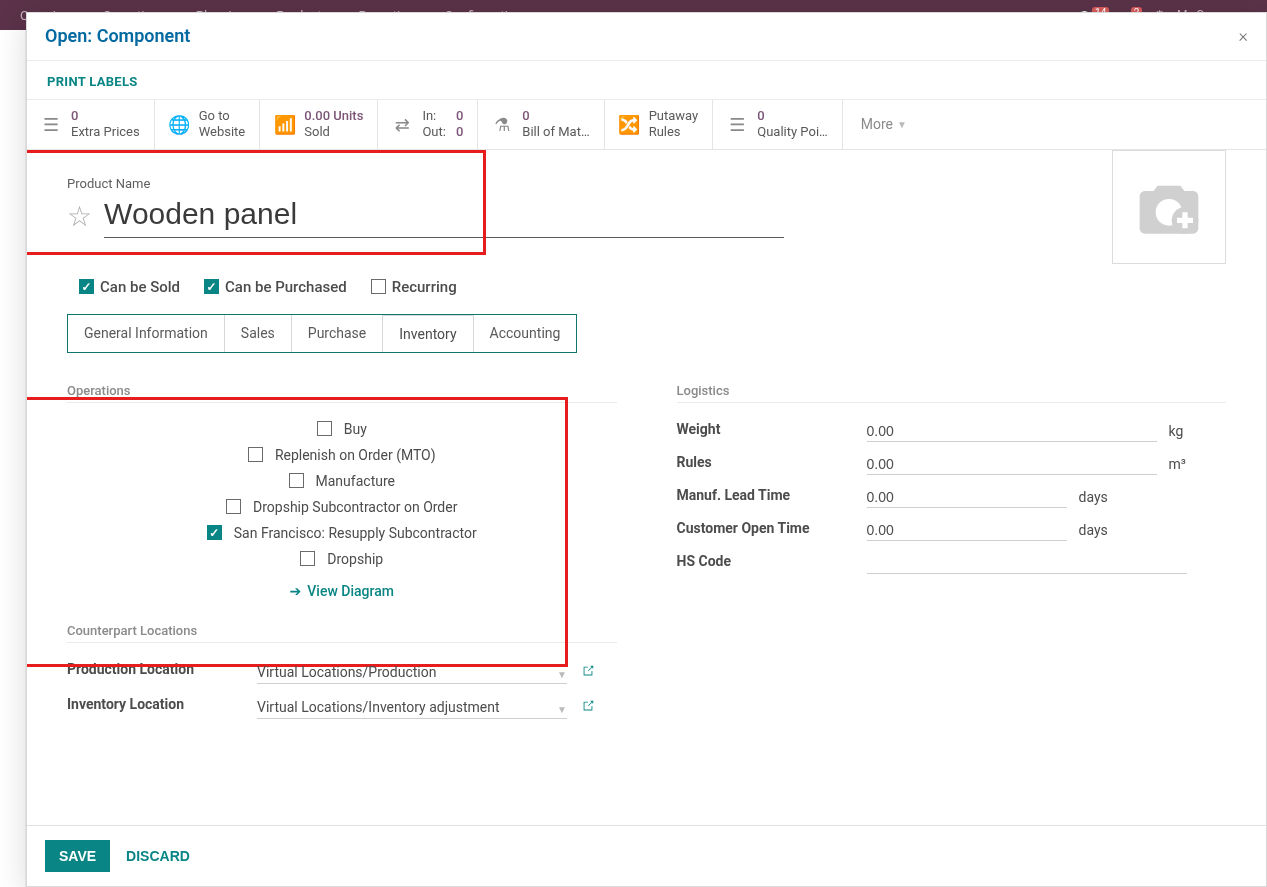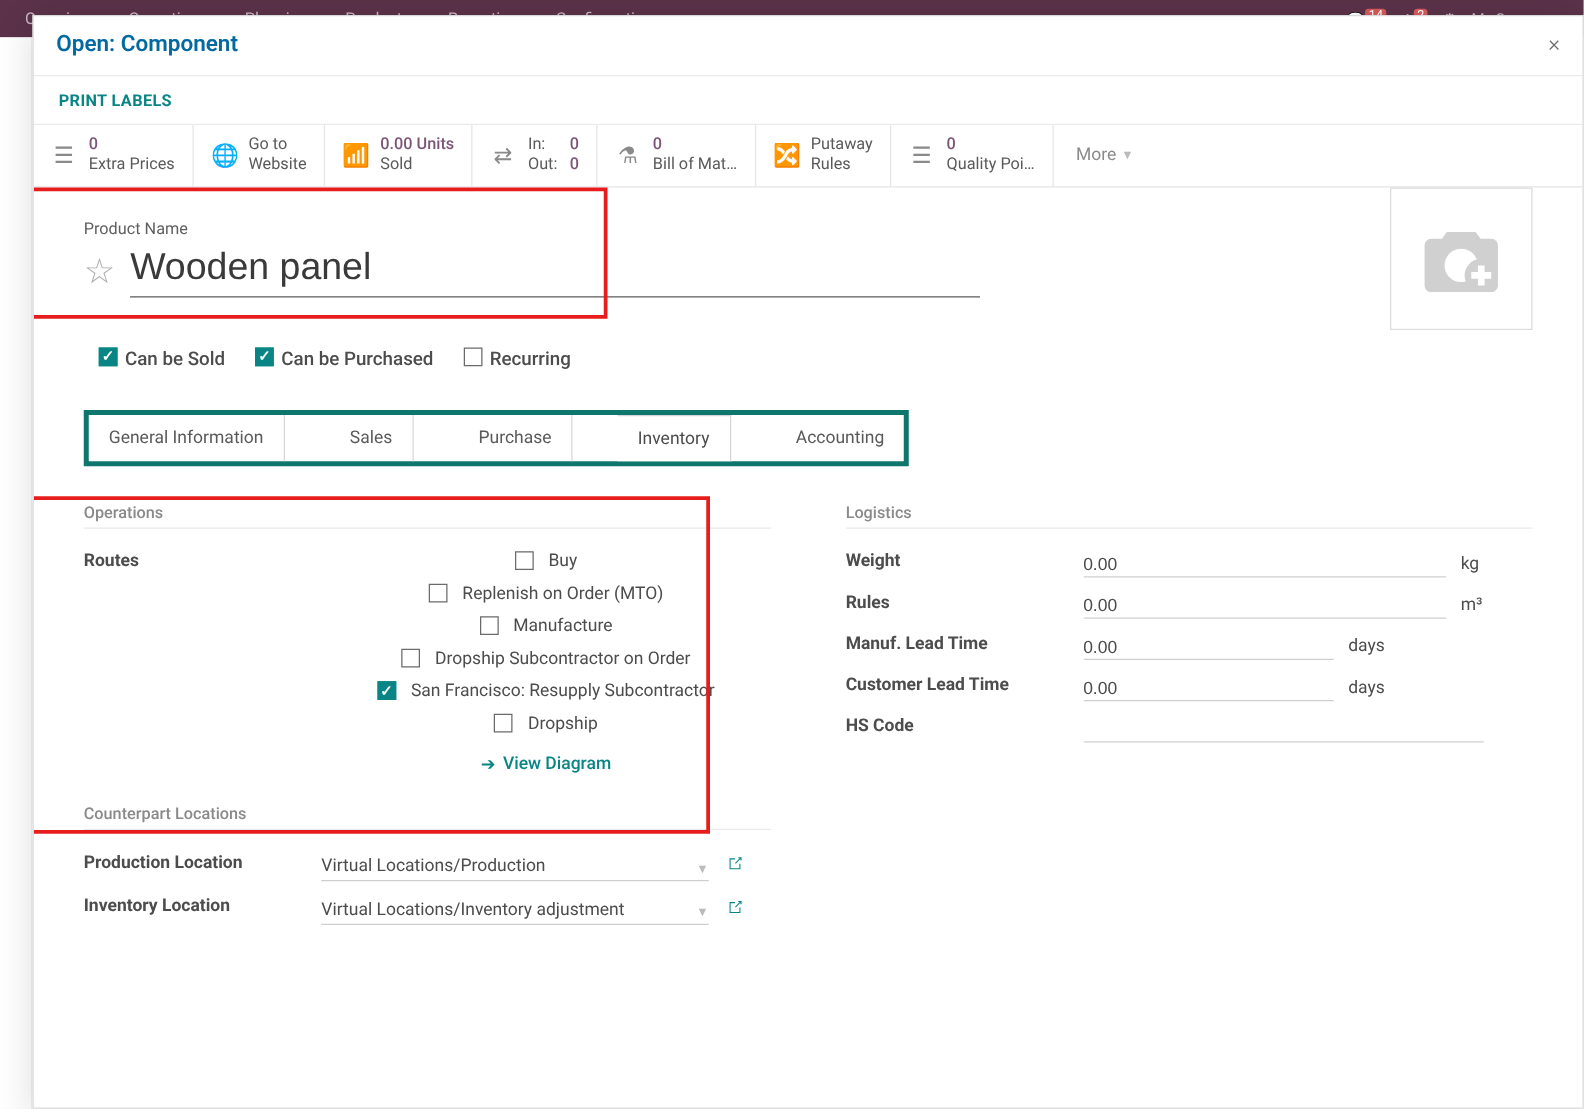--- a/index.html
+++ b/index.html
@@ -125,36 +125,35 @@
   display: flex;
   align-items: center;
   justify-content: center;
 }
 .check-row {
   display: flex;
   gap: 24px;
   margin-top: 40px;
   padding-left: 12px;
 }
-.chk-wrap { display: flex; gap: 6px; font-size: 15px; font-weight:500; color: #4c4c4c;}
+.chk-wrap { display: flex; align-items: center; gap: 6px; font-size: 15px; font-weight:500; color: #4c4c4c;}
 .chk {
   width: 15px; height: 15px;
   border: 1px solid #6a6a6a;
   display: inline-flex; align-items:center; justify-content:center;
   font-size: 12px;
   color: #fff;
 }
 .chk.checked { background: #0a8585; border-color: #0a8585; }
 .chk.checked::after { content: "✓"; font-weight:bold; }
 .tabs {
-  border: 4px solid #0f766e;
-  display: flex;
-  margin-top: 32px;
+  border: 1px solid #0f766e;
+  display: flex;
+  margin-top: 18px;
   width: fit-content;
-  gap: 36px;
 }
 .tab {
   padding: 10px 16px;
   font-size: 14px;
   color: #5a5a5a;
   cursor: pointer;
   border-right: 1px solid #d7d7d7;
 }
 .tab:last-child { border-right: none; }
 .tab.active { background: #fff; border-top: 1px solid #d7d7d7; color: #4c4c4c; position:relative;}
@@ -338,21 +337,20 @@
         <div class="tab">Sales</div>
         <div class="tab">Purchase</div>
         <div class="tab active">Inventory</div>
         <div class="tab">Accounting</div>
       </div>
 
       <div class="tab-content">
         <div class="col">
           <div class="section-title">Operations</div>
           <div class="field-row">
-            <div class="field-label">Routes</div>
             <div class="field-val routes-list">
               <label class="route-item">
                   <span class="chk"></span>
                   <span>Buy</span>
                 </label>
               <label class="route-item">
                   <span class="chk"></span>
                   <span>Replenish on Order (MTO)</span>
                 </label>
               <label class="route-item">
@@ -427,32 +425,36 @@
             </div>
           </div>
           <div class="field-row">
             <div class="field-label">Manuf. Lead Time</div>
             <div class="field-val">
               <input class="text-input-sm" value="0.00" style="">
               <span class="unit-label">days</span>
             </div>
           </div>
           <div class="field-row">
-            <div class="field-label">Customer Lead Time</div>
+            <div class="field-label">Customer Open Time</div>
             <div class="field-val">
               <input class="text-input-sm" value="0.00" style="">
               <span class="unit-label">days</span>
             </div>
           </div>
           <div class="field-row">
             <div class="field-label">HS Code</div>
             <div class="field-val">
               <input class="text-input-sm" style="width: 320px;" value="">
             </div>
           </div>
         </div>
       </div>
 
     </div>
   </div>
 
+  <div class="modal-footer">
+    <button class="btn-save">SAVE</button>
+    <button class="btn-discard">DISCARD</button>
+  </div>
 
 </div>
 
 </body></html>

